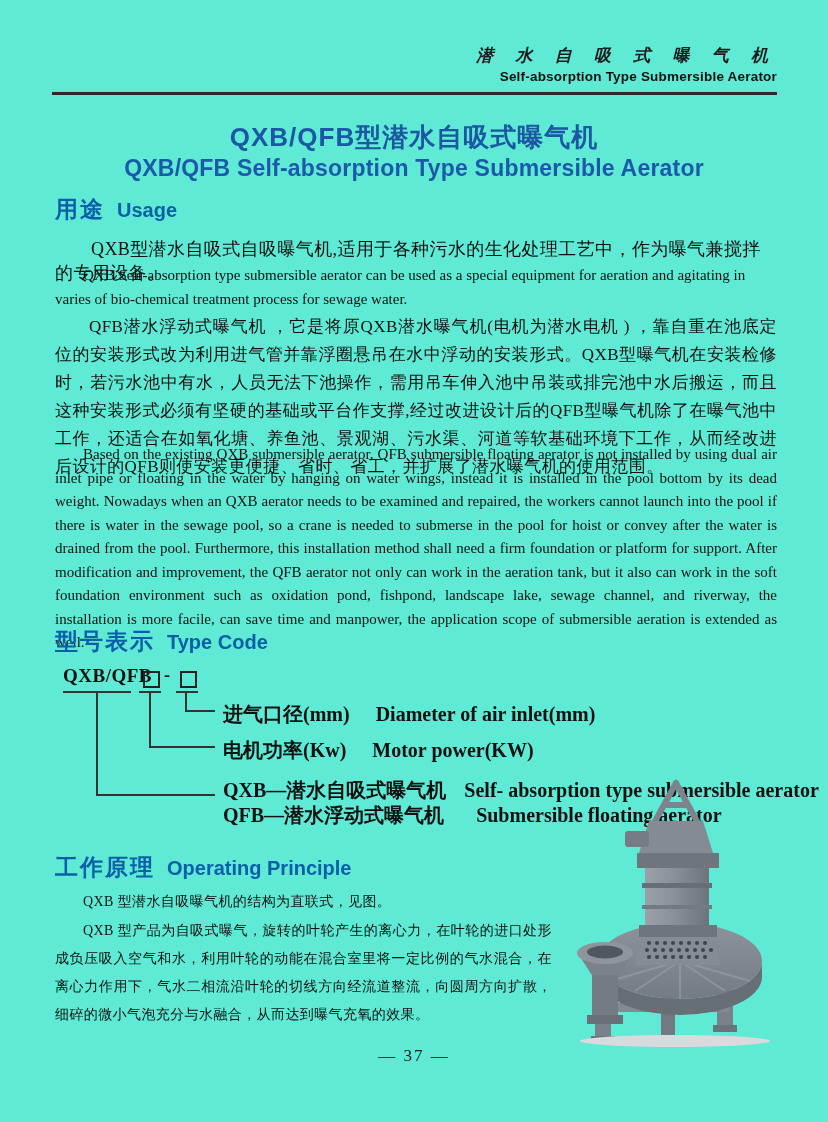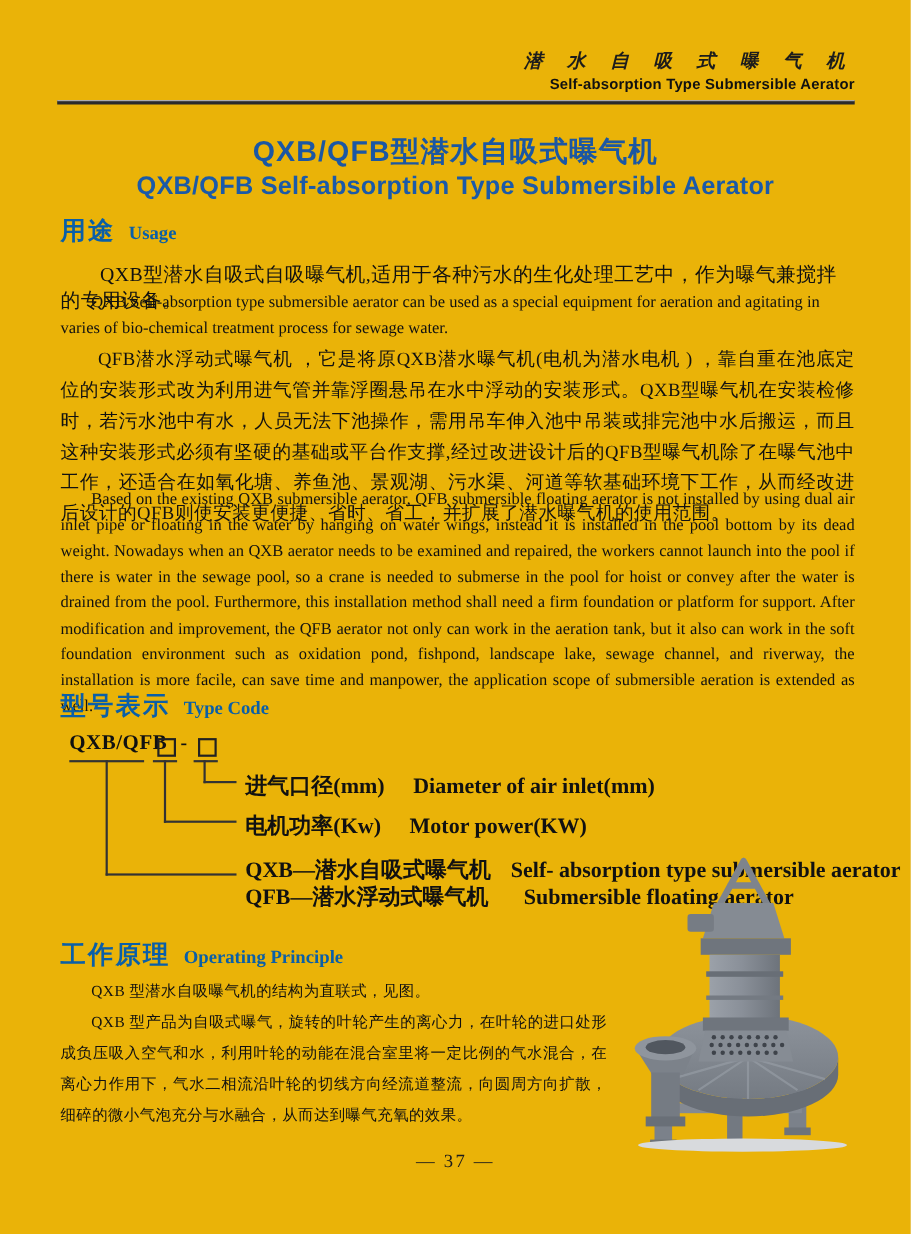--- a/index.html
+++ b/index.html
@@ -1,17 +1,17 @@
 <!DOCTYPE html>
 <html><head>
 <meta charset="utf-8">
 <style>
   html,body{margin:0;padding:0;background:#e8e8e8;}
   .page{
-    position:relative;width:828px;height:1122px;background:#eab308;
+    position:relative;width:828px;height:1122px;background:#5eead4;
     margin:0 auto;overflow:hidden;
     font-family:"Liberation Serif","DejaVu Serif",serif;color:#111;
   }
   
   .doc-header{position:absolute;top:44px;right:51px;text-align:right;}
   .hdr-cn{
     font-size:17px;font-weight:bold;font-style:italic;letter-spacing:9px;
     color:#1c1c1c;line-height:24px;
   }
   .hdr-en{
@@ -30,22 +30,22 @@
     font-family:"Liberation Sans","DejaVu Sans",sans-serif;
     font-size:23px;font-weight:bold;color:#1b5aa8;letter-spacing:.2px;
   }
   
   .sec-head{position:absolute;left:55px;display:flex;align-items:baseline;gap:12px;}
   .sec-cn{
     font-family:"Liberation Sans","DejaVu Sans",sans-serif;
     font-size:23px;font-weight:bold;color:#0a5fa8;letter-spacing:2px;
   }
   .sec-en{
-    font-family:Liberation Serif, serif;
-    font-size:17px;font-weight:bold;color:#0a5fa8;
+    font-family:Liberation Sans, sans-serif;
+    font-size:20px;font-weight:bold;color:#0a5fa8;
   }
   
   p.para{position:absolute;left:55px;width:722px;margin:0;}
   .cjk{font-size:18px;line-height:24px;letter-spacing:.4px;text-indent:2em;}
   .eng{font-size:15px;line-height:23.5px;text-indent:28px;}
   .just{text-align:justify;}
   
   .diagram{position:absolute;left:63px;top:665px;width:722px;height:165px;}
   .model{
     position:absolute;left:0;top:0;font-size:19px;font-weight:bold;letter-spacing:.5px;

